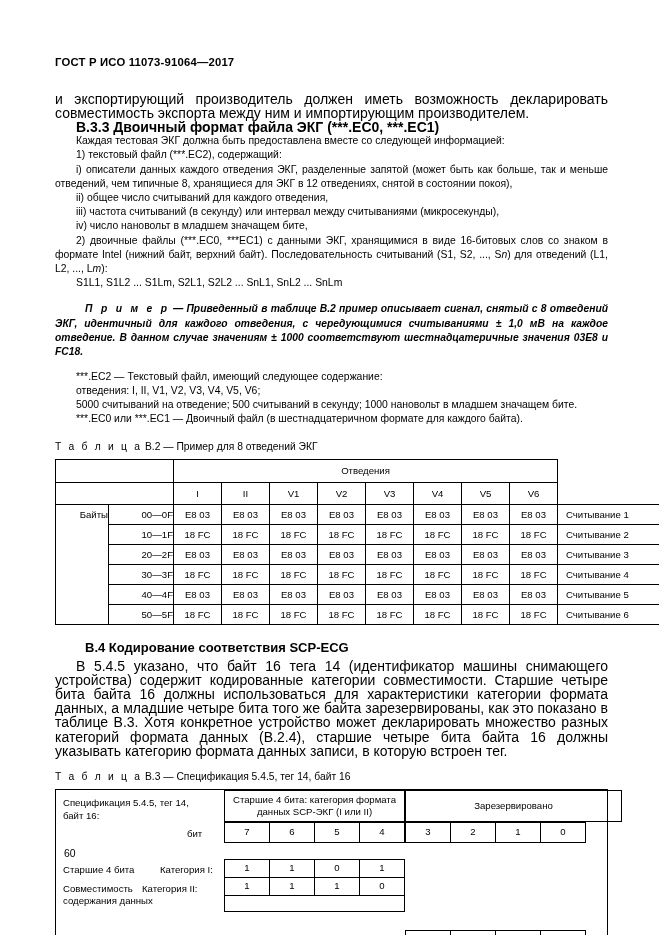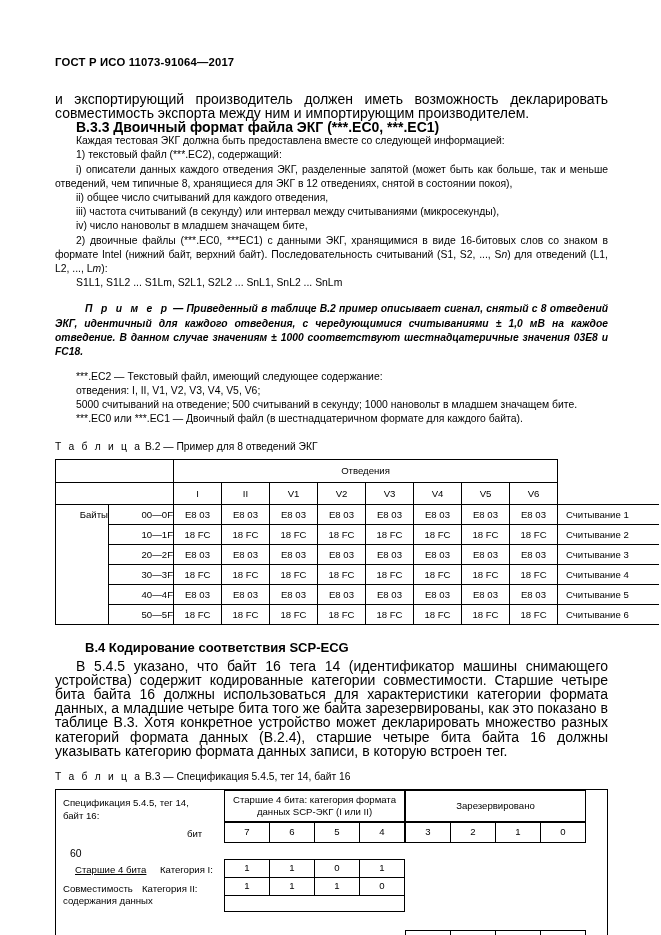--- a/index.html
+++ b/index.html
@@ -144,21 +144,21 @@
     position: absolute;
     left: 0; top: 0;
     width: 553px; height: 166px;
     border: 1px solid #000;
     box-sizing: border-box;
   }
 
   
   .pageno {
     position: absolute;
-    left: 70px;
+    left: 64px;
     top: 848px;
     font-size: 10.4px;
   }
 </style>
 </head>
 <body>
 
 <div class="page">
   <div class="content">
 
@@ -323,34 +323,34 @@
       <div class="frame"></div>
 
       <div class="txt" style="left:8px; top:8px;">Спецификация 5.4.5, тег 14,</div>
       <div class="txt" style="left:8px; top:21px;">байт 16:</div>
 
       <div class="box" style="left:169px; top:1px; width:181px; height:32px; flex-direction:column; justify-content:center;">
         <span>Старшие 4 бита: категория формата</span>
         <span>данных SCP-ЭКГ (I или II)</span>
       </div>
 
-      <div class="box" style="left:350px; top:1px; width:181px; height:32px;">Зарезервировано</div>
+      <div class="box" style="left:350px; top:1px; width:217px; height:32px;">Зарезервировано</div>
 
       <div class="txt" style="left:132px; top:39px;text-align:right;">бит</div>
 
       <div class="box" style="left:169px; top:33px; width:46px; height:21px;">7</div>
       <div class="box" style="left:214px; top:33px; width:46px; height:21px;">6</div>
       <div class="box" style="left:259px; top:33px; width:46px; height:21px;">5</div>
       <div class="box" style="left:304px; top:33px; width:46px; height:21px;">4</div>
       <div class="box" style="left:350px; top:33px; width:46px; height:21px;">3</div>
       <div class="box" style="left:395px; top:33px; width:46px; height:21px;">2</div>
       <div class="box" style="left:440px; top:33px; width:46px; height:21px;">1</div>
       <div class="box" style="left:485px; top:33px; width:46px; height:21px;">0</div>
 
-      <div class="txt" style="left:20px; top:75px;text-decoration:underline;">Старшие 4 бита</div>
+      <div class="txt" style="left:8px; top:75px;">Старшие 4 бита</div>
       <div class="txt" style="left:8px; top:94px;">Совместимость</div>
       <div class="txt" style="left:8px; top:106px;">содержания данных</div>
 
       <div class="txt" style="left:105px; top:75px;">Категория I:</div>
       <div class="txt" style="left:87px; top:94px;">Категория II:</div>
 
       <div class="box" style="left:169px; top:70px; width:46px; height:19px;">1</div>
       <div class="box" style="left:214px; top:70px; width:46px; height:19px;">1</div>
       <div class="box" style="left:259px; top:70px; width:46px; height:19px;">0</div>
       <div class="box" style="left:304px; top:70px; width:46px; height:19px;">1</div>

